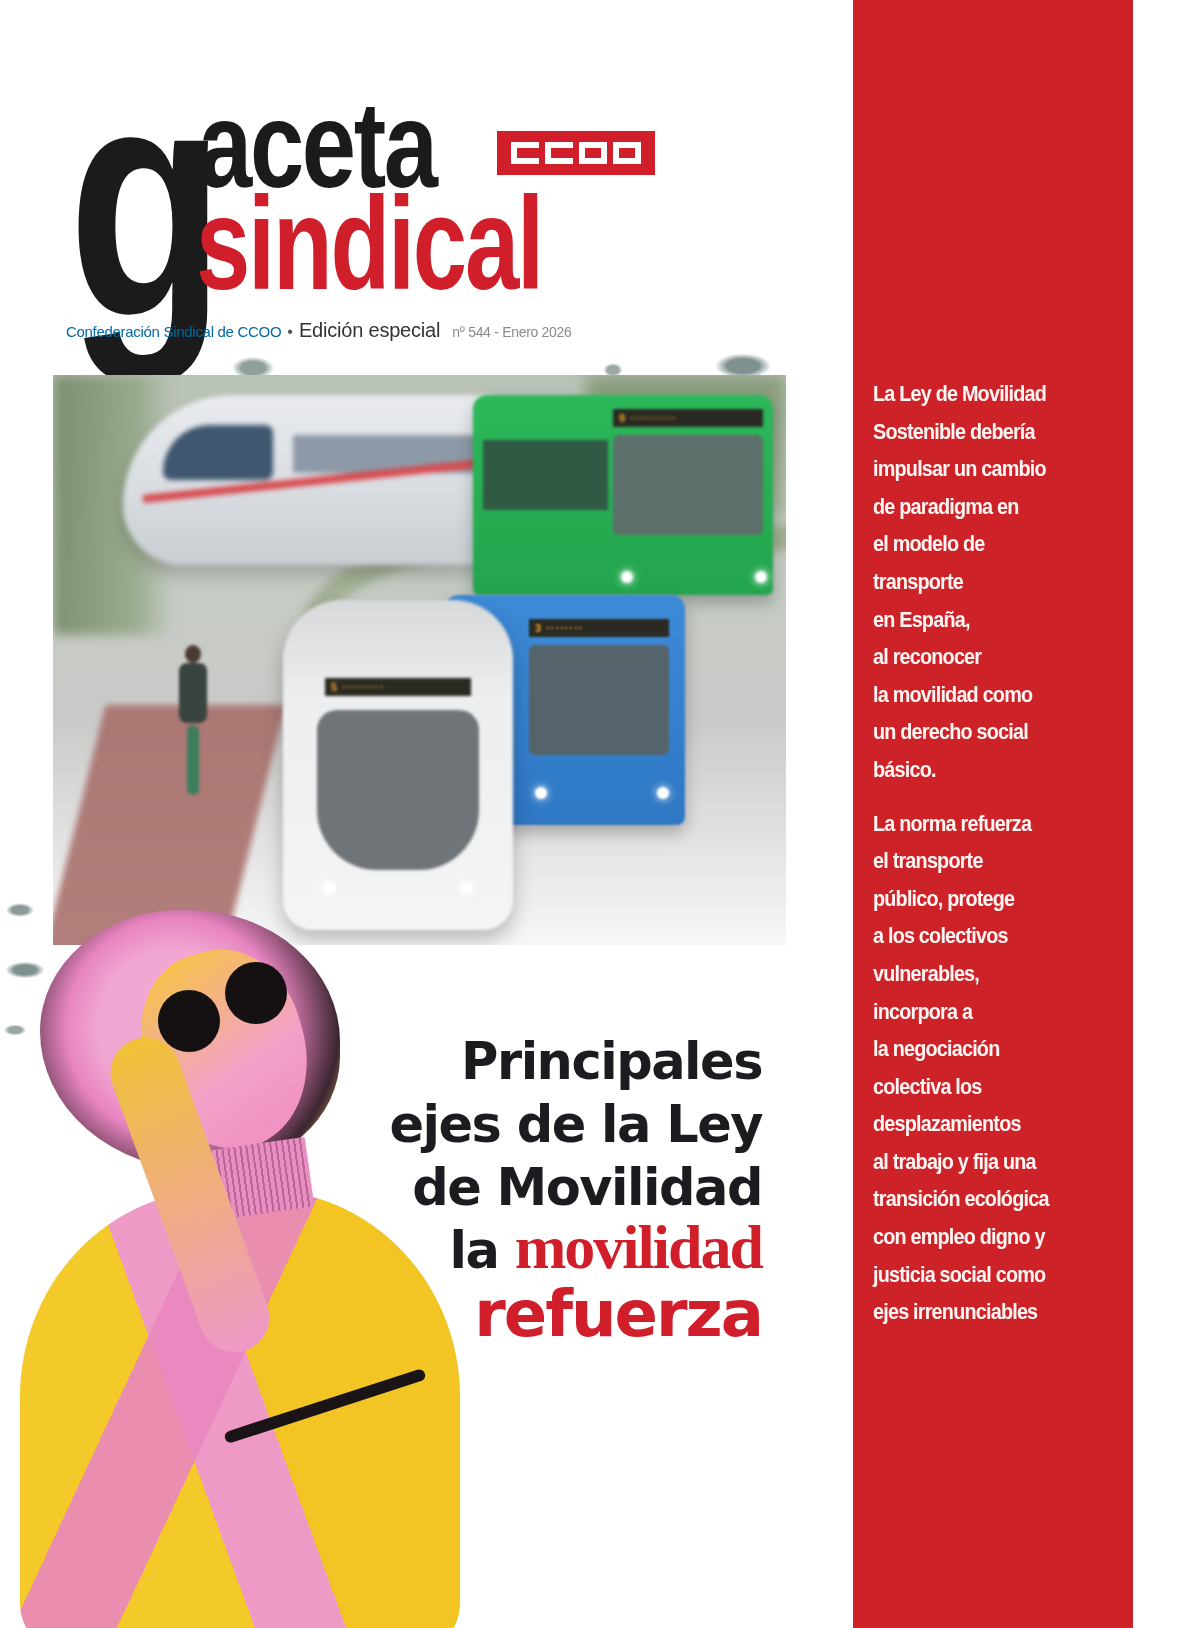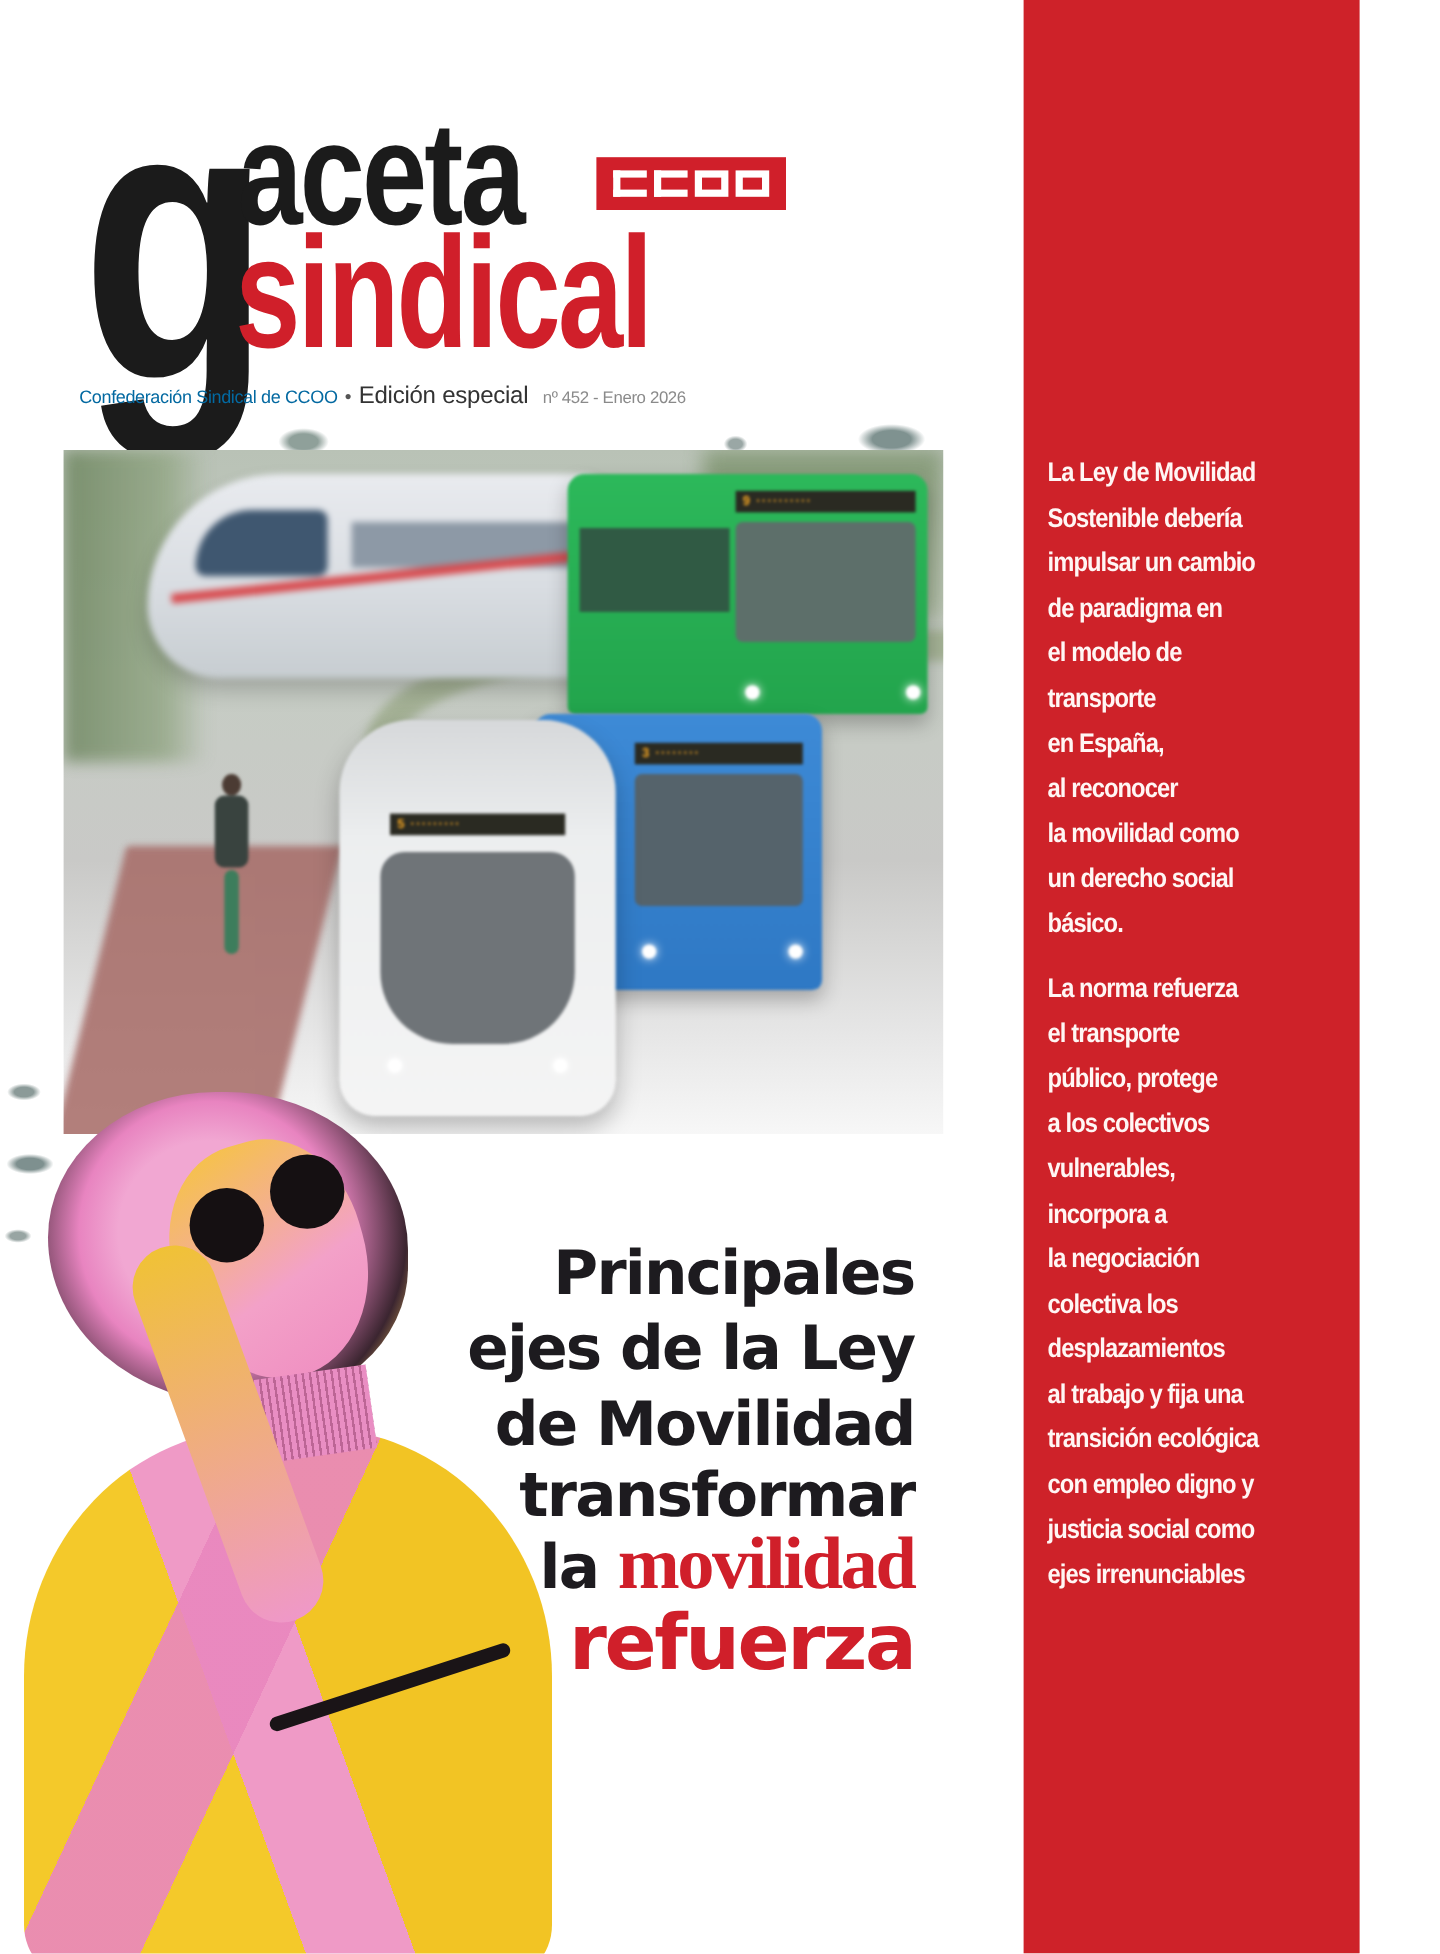--- a/index.html
+++ b/index.html
@@ -223,21 +223,21 @@
     <span class="ccoo-glyph c"></span>
     <span class="ccoo-glyph"></span>
     <span class="ccoo-glyph"></span>
   </div>
 </div>
 
 <div class="subtitle-line">
   <span class="subtitle-org">Confederación Sindical de CCOO</span>
   <span class="subtitle-bullet">•</span>
   <span class="subtitle-edition">Edición especial</span>
-  <span class="subtitle-issue">nº 452 - Enero 2026</span>
+  <span class="subtitle-issue">nº 544 - Enero 2026</span>
 </div>
 
 <div class="photo-splash-top"></div>
 <div class="cover-photo" title="Public transport scene: high-speed train, green bus, tram, blue bus and cyclist on bike lane">
   <div class="trees-left"></div>
   <div class="trees-right"></div>
   <div class="road-curve"></div>
   <div class="bike-lane"></div>
 
   <div class="train">
@@ -284,21 +284,20 @@
   <div class="lens r"></div>
   <div class="neck"></div>
   <div class="arm"></div>
   <div class="fold"></div>
 </div>
 
 <div class="headline">
   <span class="line">Principales</span>
   <span class="line">ejes de la Ley</span>
   <span class="line">de Movilidad</span>
-  <span class="line tight">transformar</span>
   <span class="line tight"><span>la </span><span class="accent">movilidad</span></span>
   <span class="line last">refuerza</span>
 </div>
 
 <div class="red-column"></div>
 <div class="side-text">
   <span class="para">
     <span class="ln">La Ley de Movilidad</span>
     <span class="ln">Sostenible debería</span>
     <span class="ln">impulsar un cambio</span>

